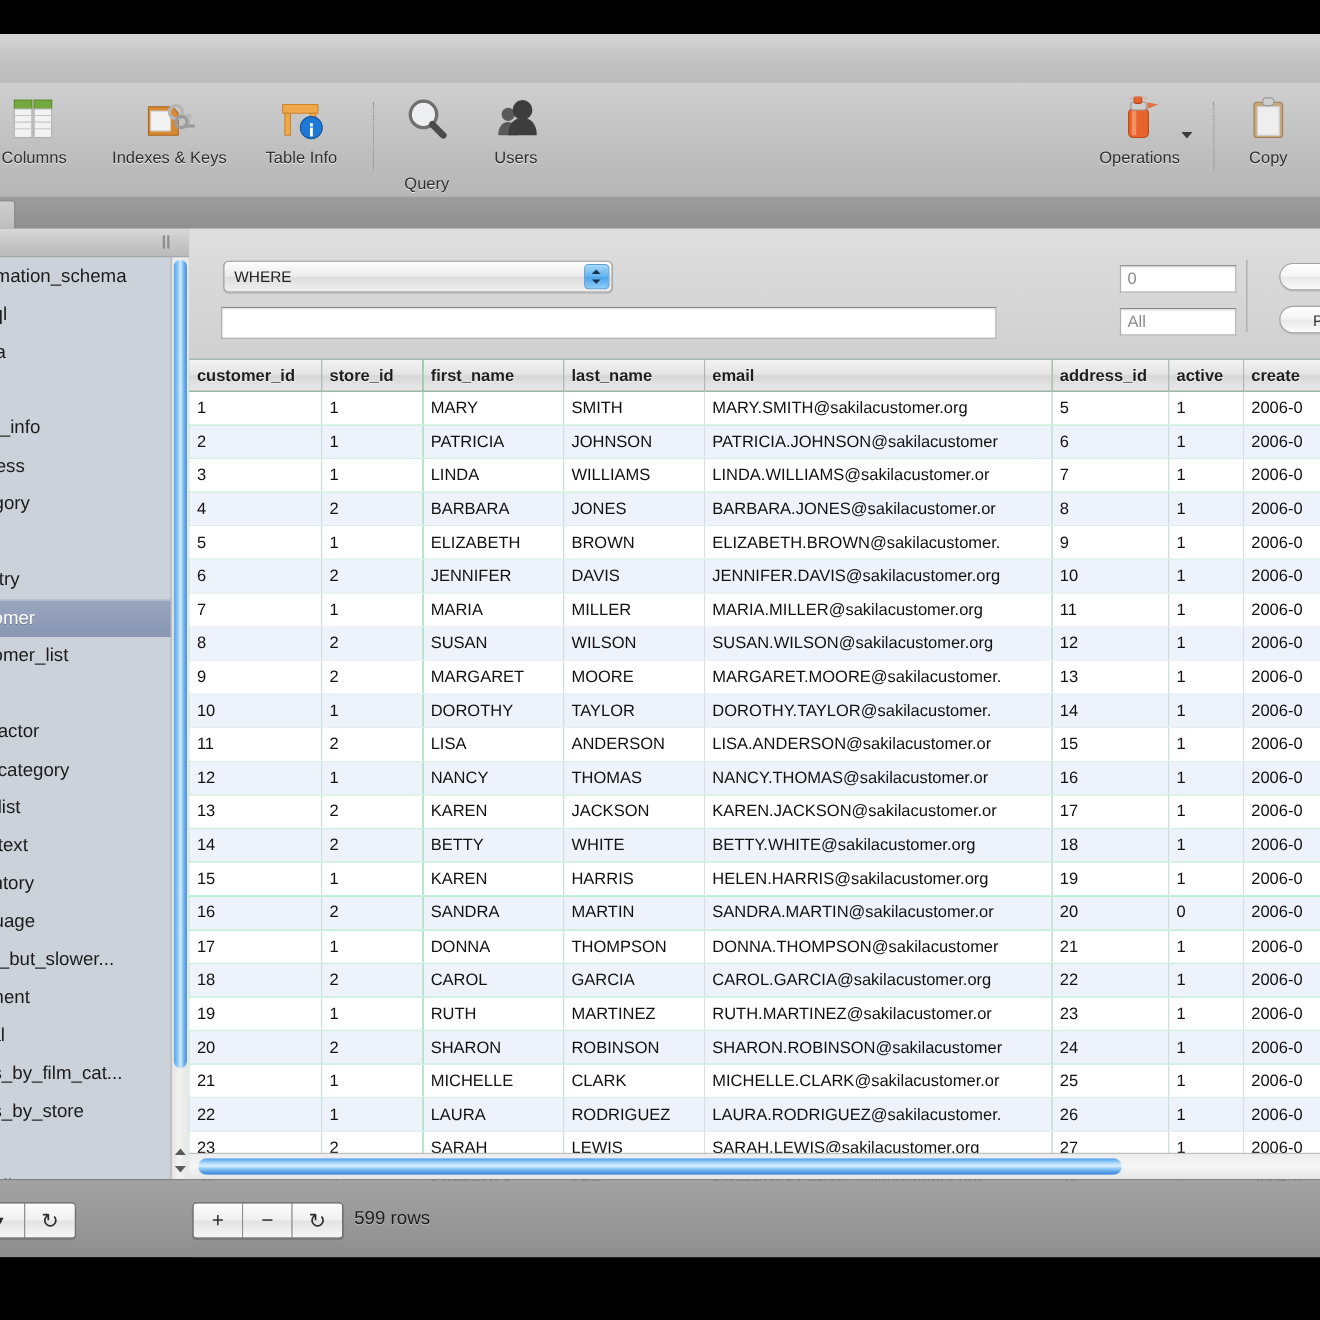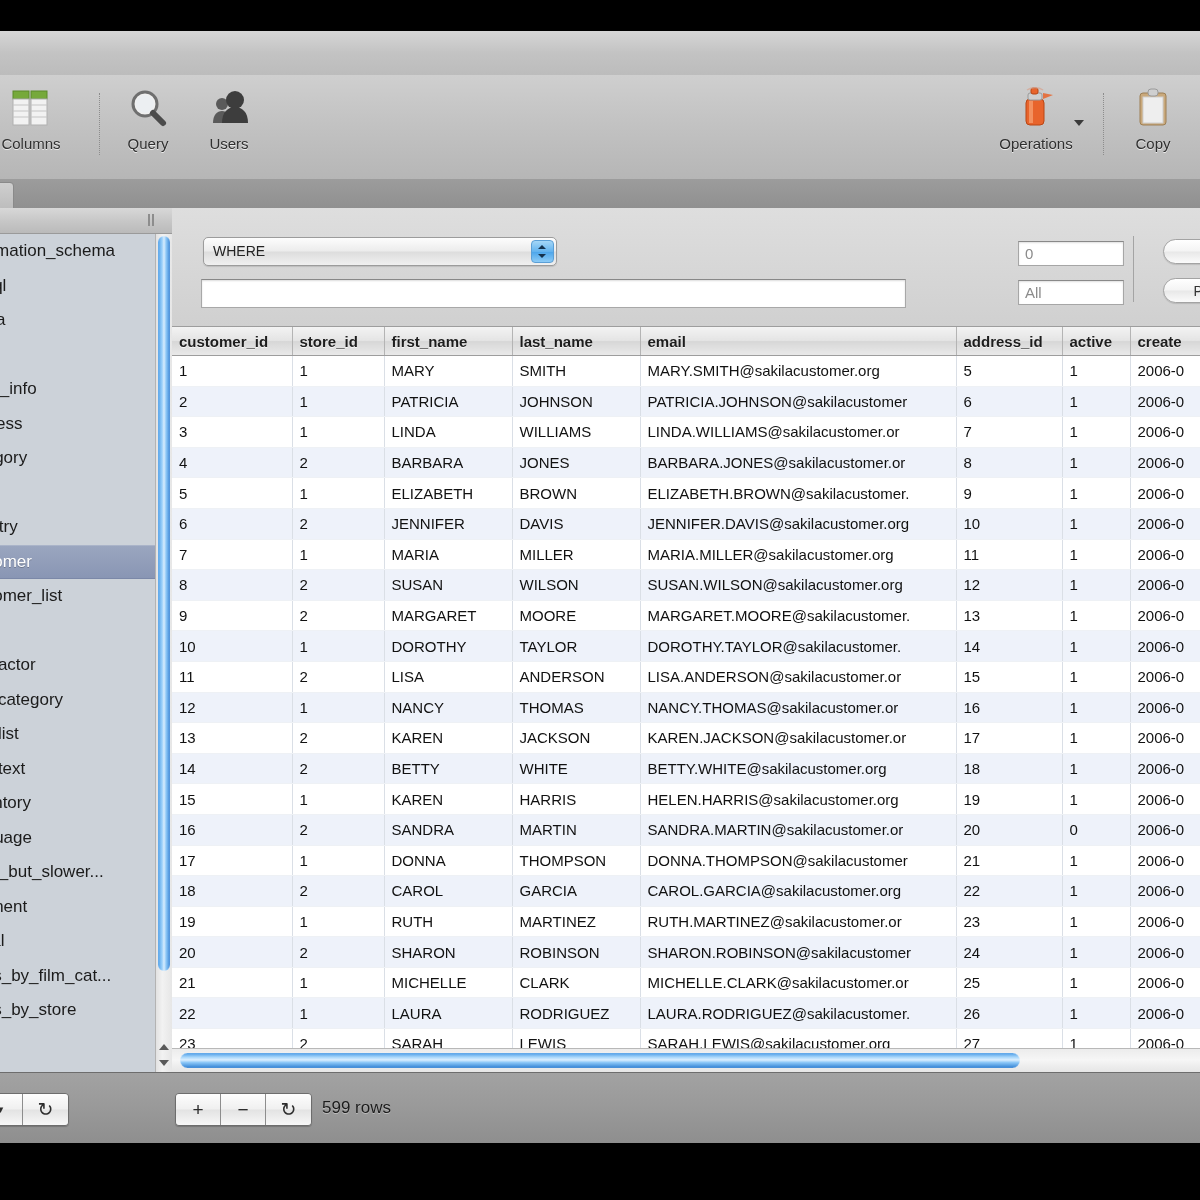--- a/index.html
+++ b/index.html
@@ -385,27 +385,54 @@
                 <line x1="6" y1="32" x2="22" y2="32" stroke="#c4c4c4"></line>
                 <line x1="24" y1="20" x2="40" y2="20" stroke="#c4c4c4"></line>
                 <line x1="24" y1="26" x2="40" y2="26" stroke="#c4c4c4"></line>
                 <line x1="24" y1="32" x2="40" y2="32" stroke="#c4c4c4"></line>
               </g>
             </svg>
           </div>
           <div class="tb-label">Columns</div>
         </div>
 
-
+        <div class="tb-item" style="width:128px;">
+          <div class="tb-icon">
+            <svg width="50" height="46" viewBox="0 0 50 46">
+              <path d="M6 12 h22 l5 6 v20 h-27 z" fill="#d78a33" stroke="#a9661f"></path>
+              <path d="M8 16 h18 v18 h-18 z" fill="#f2f2f2" stroke="#cfcfcf"></path>
+              <circle cx="31" cy="17" r="6" fill="none" stroke="#b5b5b5" stroke-width="3"></circle>
+              <rect x="33" y="19" width="12" height="3" fill="#b5b5b5"></rect>
+              <rect x="41" y="22" width="3" height="5" fill="#b5b5b5"></rect>
+              <circle cx="36" cy="26" r="5" fill="none" stroke="#9c9c9c" stroke-width="3"></circle>
+              <rect x="38" y="28" width="10" height="3" fill="#9c9c9c"></rect>
+            </svg>
+          </div>
+          <div class="tb-label">Indexes &amp; Keys</div>
+        </div>
+
+        <div class="tb-item" style="width:112px;">
+          <div class="tb-icon">
+            <svg width="48" height="46" viewBox="0 0 48 46">
+              <path d="M7 10 h32 v8 h-32 z" fill="#f0a94a" stroke="#c9832c"></path>
+              <path d="M9 18 h5 v20 h-5 z" fill="#f0a94a" stroke="#c9832c"></path>
+              <path d="M32 18 h5 v20 h-5 z" fill="#f0a94a" stroke="#c9832c"></path>
+              <circle cx="33" cy="31" r="10" fill="#1e79d6" stroke="#14559c"></circle>
+              <rect x="31.8" y="27" width="2.6" height="3" fill="#fff"></rect>
+              <rect x="31.8" y="31" width="2.6" height="8" fill="#fff"></rect>
+            </svg>
+          </div>
+          <div class="tb-label">Table Info</div>
+        </div>
 
         <div style="position:relative;width:18px;">
           <div class="tb-sep" style="left:9px;"></div>
         </div>
 
-        <div class="tb-item" style="width:80px;">
+        <div class="tb-item" style="width:80px;gap:24px;">
           <div class="tb-icon">
             <svg width="48" height="46" viewBox="0 0 48 46">
               <circle cx="21" cy="19" r="12" fill="#f7f7f7" fill-opacity=".85" stroke="#6f6f6f" stroke-width="3"></circle>
               <circle cx="21" cy="19" r="9" fill="#e9eef2" fill-opacity=".7" stroke="none"></circle>
               <line x1="29" y1="28" x2="39" y2="38" stroke="#4b4b4b" stroke-width="6" stroke-linecap="round"></line>
             </svg>
           </div>
           <div class="tb-label">Query</div>
         </div>
 

